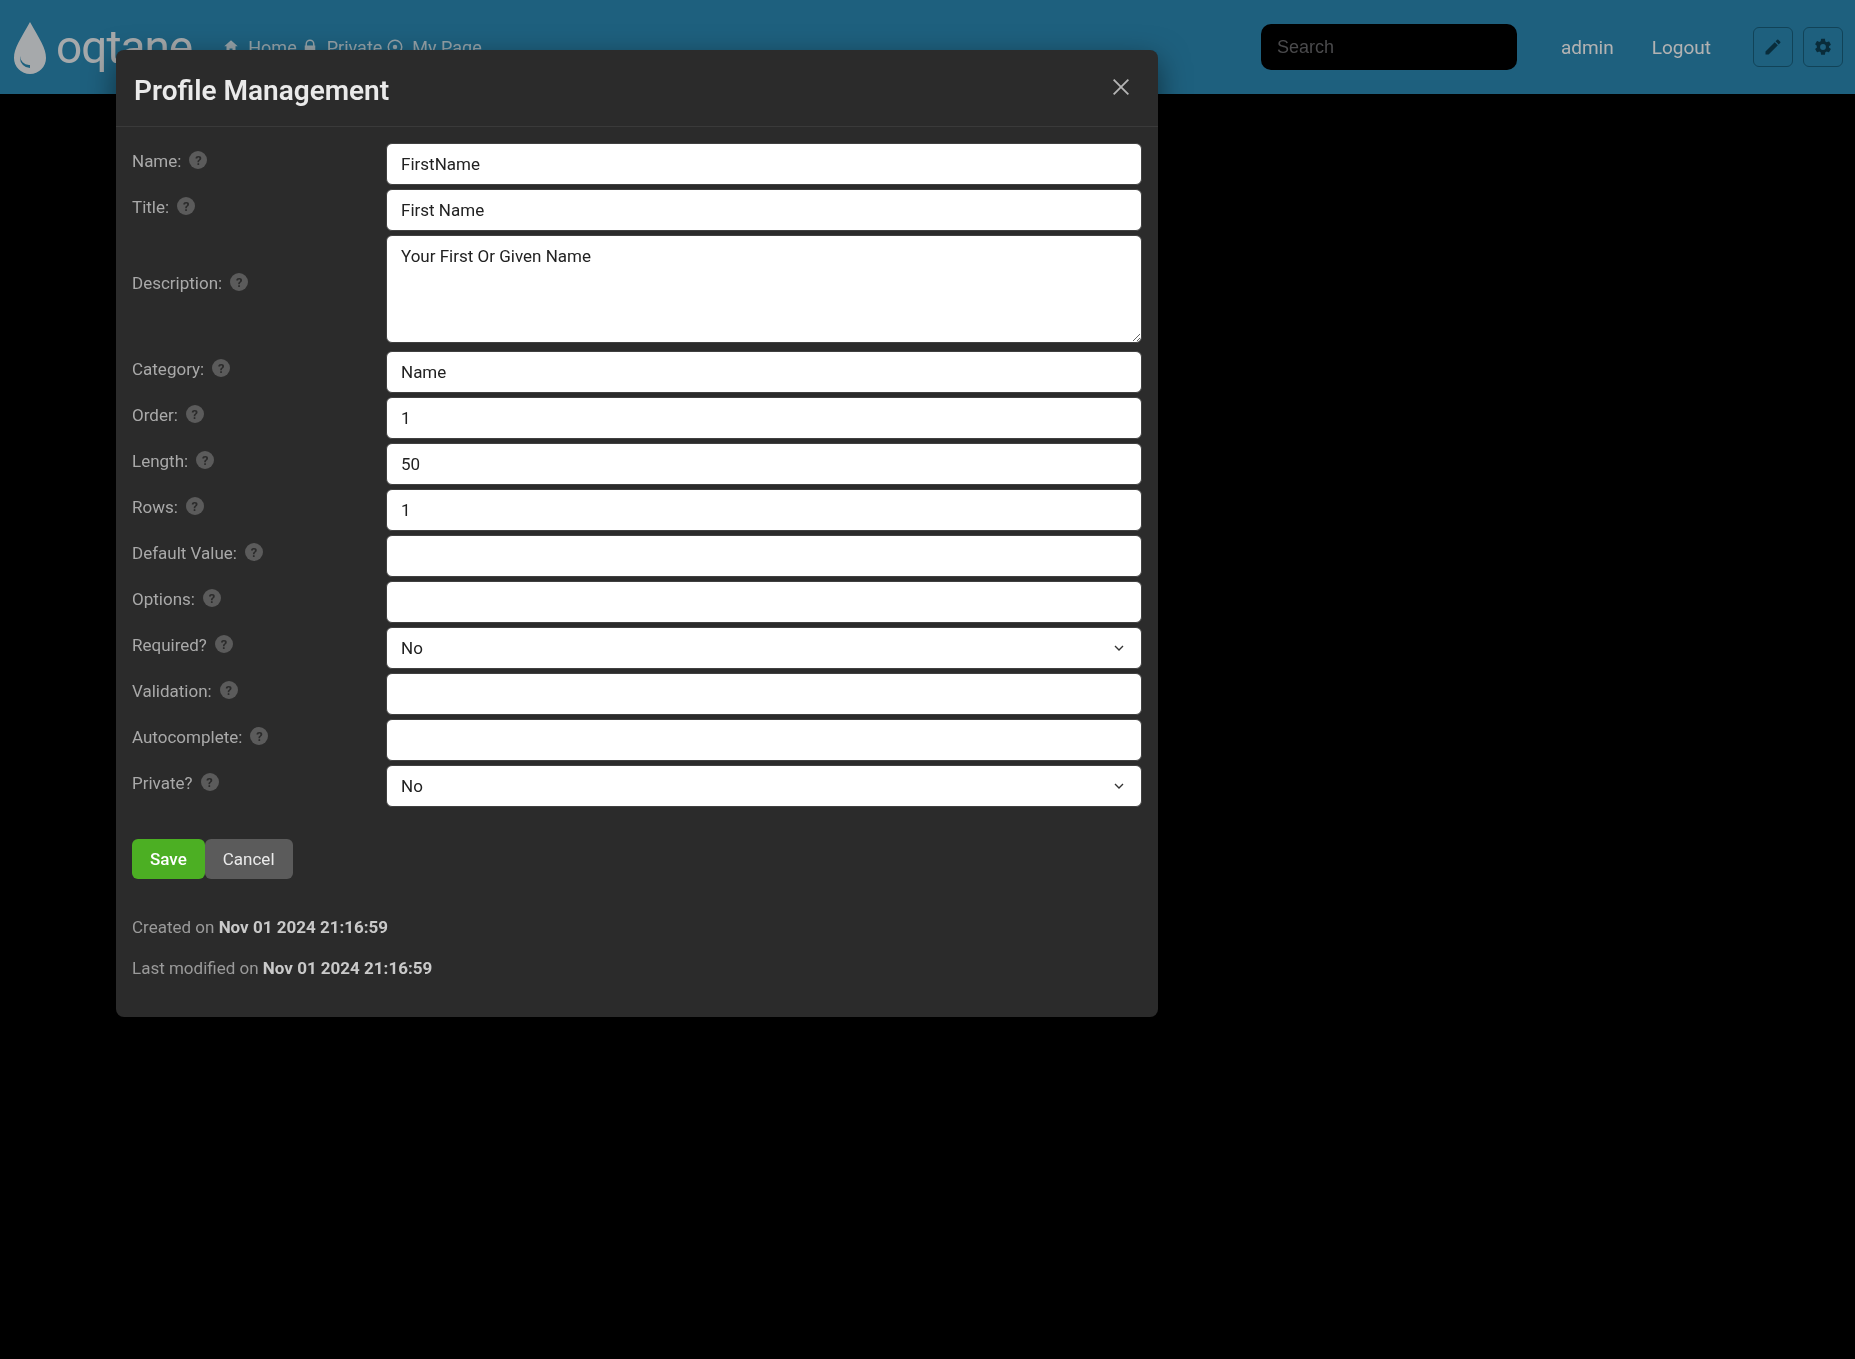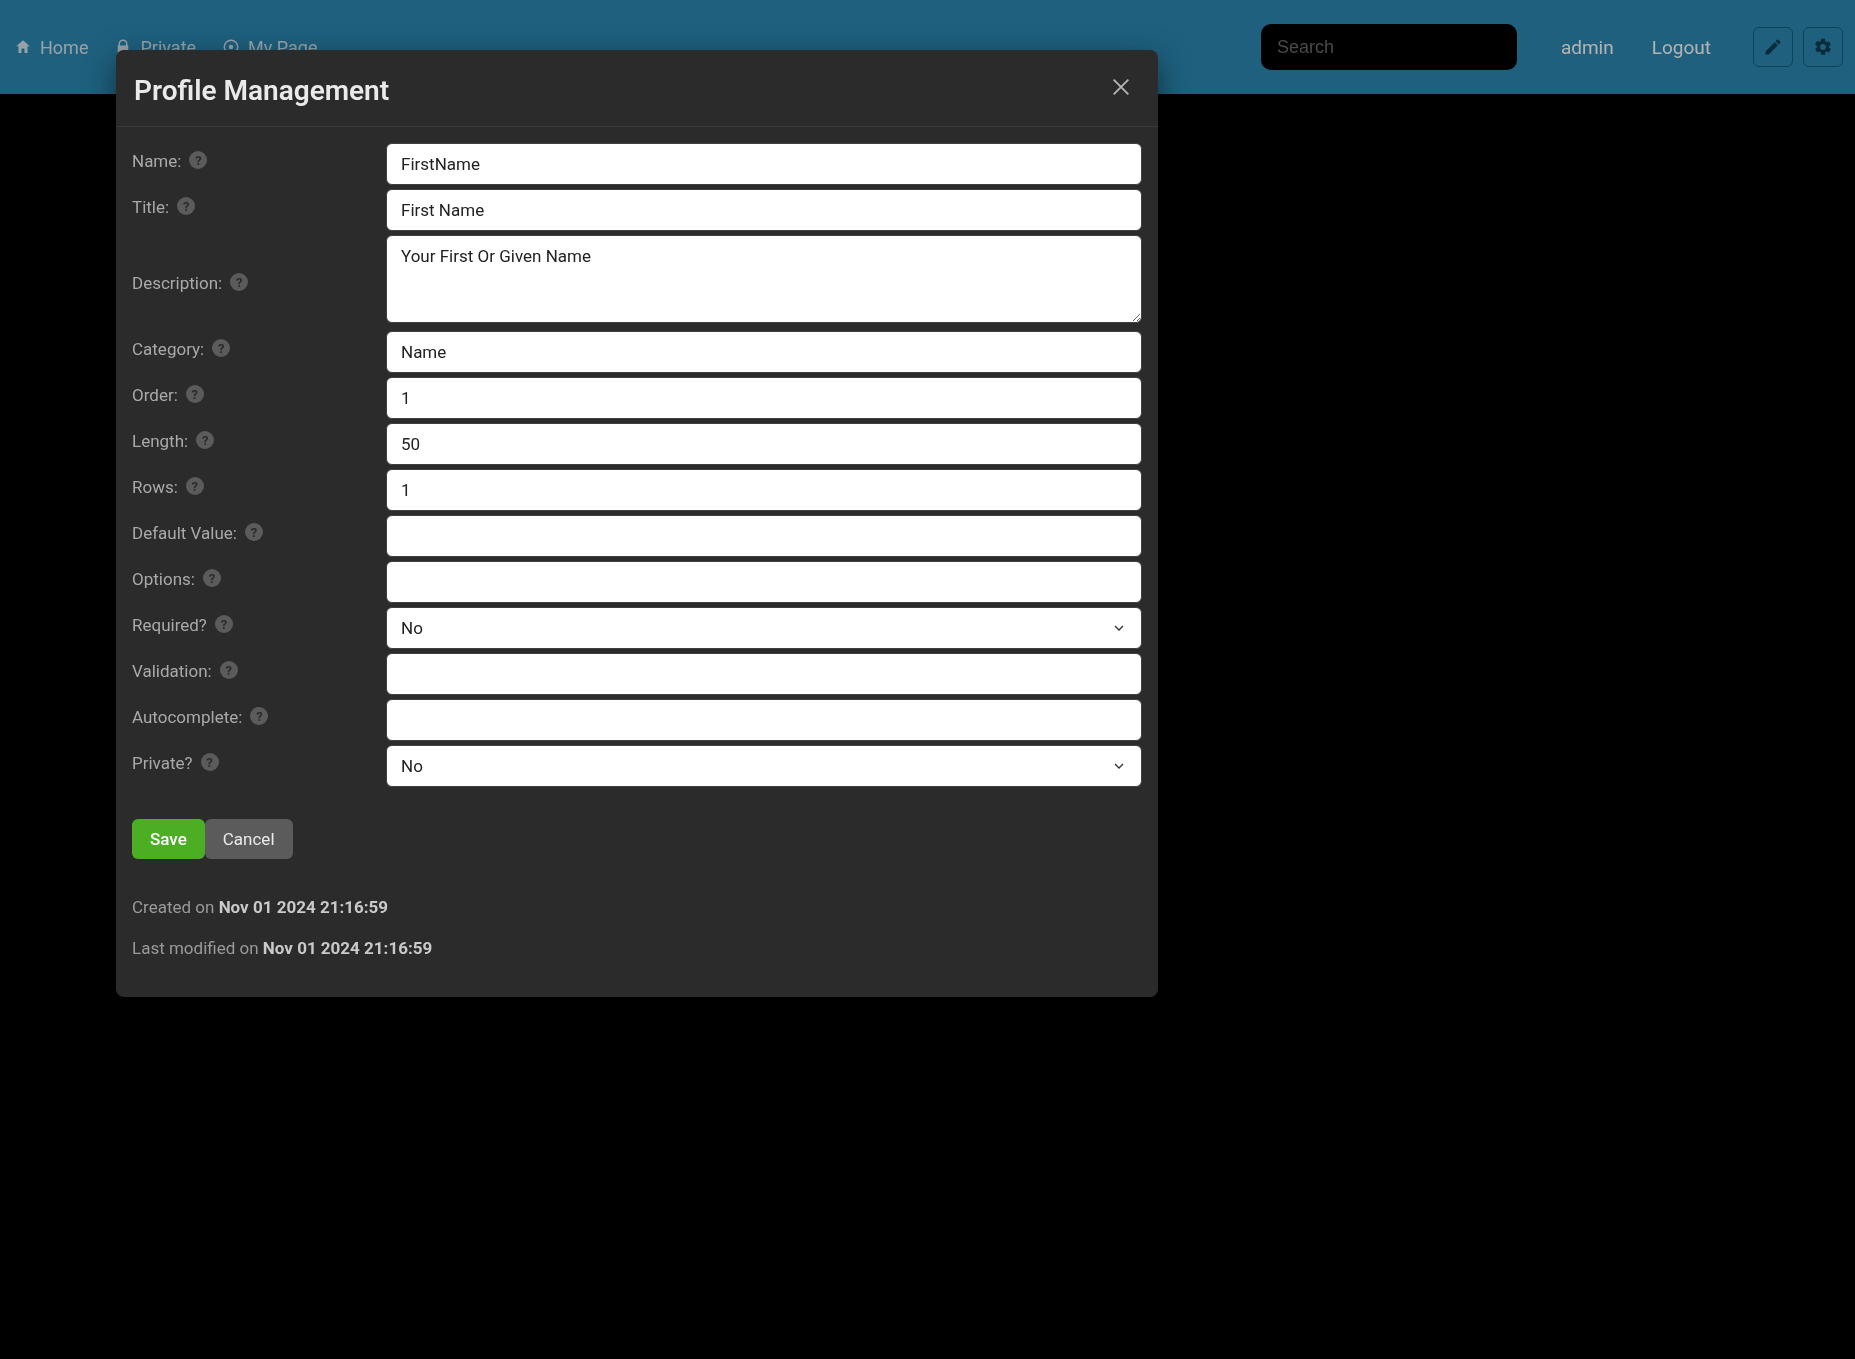--- a/index.html
+++ b/index.html
@@ -29,21 +29,21 @@
     font-size: 46px;
     font-weight: 400;
     letter-spacing: -1px;
     gap: 6px;
     margin-left: 2px;
   }
   .logo svg { width: 40px; height: 58px; }
   .navlinks {
     display: flex;
     align-items: center;
-    gap: 26px;
+    gap: 4px;
     margin-left: 6px;
     color: #d6e9f1;
     font-size: 18px;
   }
   .navlinks .navitem {
     display: flex;
     align-items: center;
     gap: 8px;
     cursor: pointer;
   }
@@ -176,21 +176,21 @@
     width: 100%;
     background: #fff;
     border: 1px solid #404040;
     border-radius: 6px;
     padding: 10px 14px;
     font-size: 17px;
     color: #222;
     font-family: inherit;
     outline: none;
   }
-  .control textarea { resize: vertical; height: 88px; }
+  .control textarea { resize: vertical; height: 108px; }
   .control .select {
     display: flex;
     align-items: center;
     justify-content: space-between;
     cursor: pointer;
     height: 42px;
     padding: 10px 14px;
   }
   .control .select svg { width: 16px; height: 16px; stroke: #333; stroke-width: 2; fill: none; }
 
@@ -214,20 +214,26 @@
     color: #9a9a9a;
     font-size: 17px;
     line-height: 2.4;
   }
   .meta b { color: #c9c9c9; font-weight: 700; }
 </style>
 </head>
 <body>
 
 <div class="topbar">
+  <div class="logo">
+    <svg viewBox="0 0 40 58">
+      <path d="M20 4 C10 22 4 30 4 40 a16 16 0 0 0 32 0 C36 30 30 22 20 4 Z M20 50 a10 10 0 0 1 -10 -10 c0 -1 0 -2 0 -2 a9 9 0 0 0 9 9 c1 0 1 0 1 0 Z" fill="#eef3f5"></path>
+    </svg>
+    <span>oqtane</span>
+  </div>
 
   <div class="navlinks">
     <div class="navitem">
       <svg viewBox="0 0 24 24">
           <path d="M12 3l9 8h-3v9h-4v-6H10v6H6v-9H3z"></path>
         </svg>
       <span>Home</span>
     </div>
     <div class="navitem">
       <svg viewBox="0 0 24 24">

